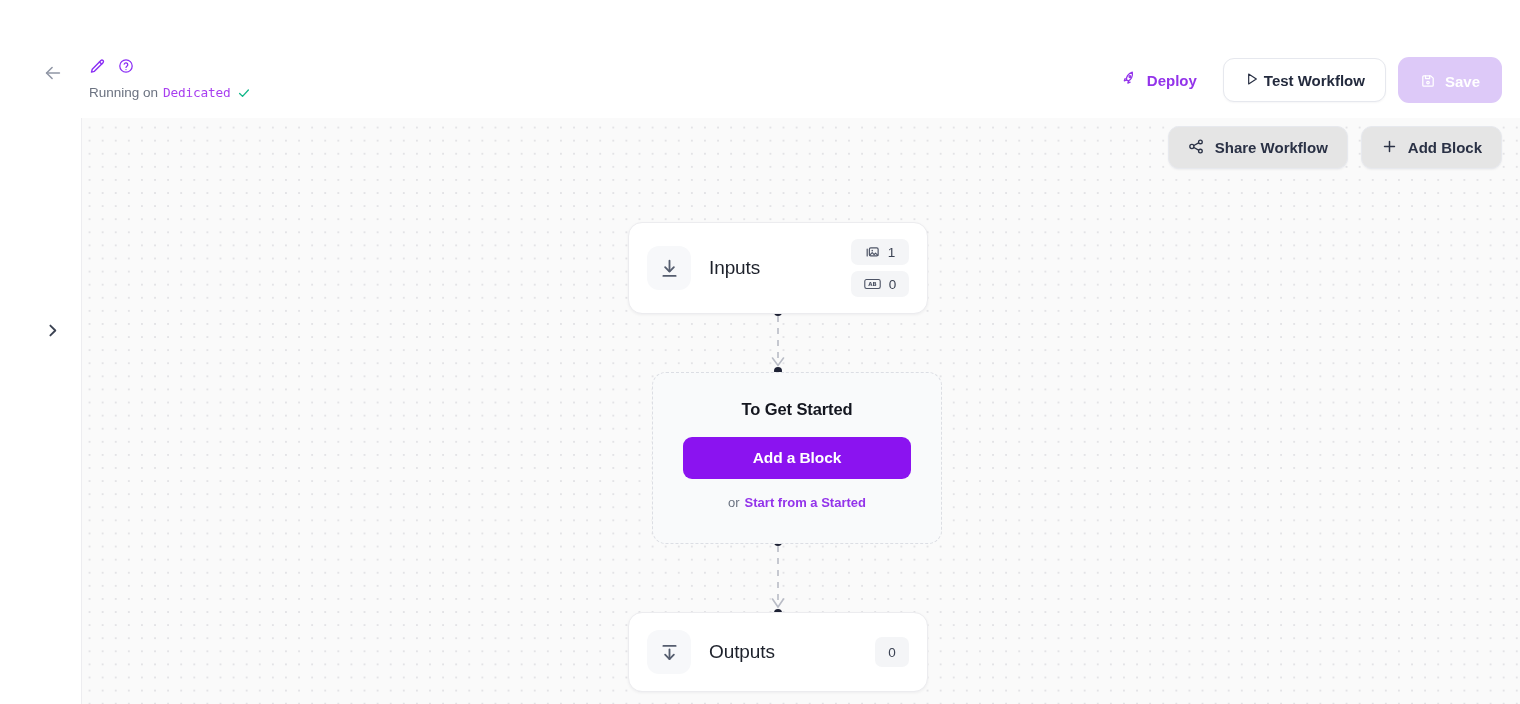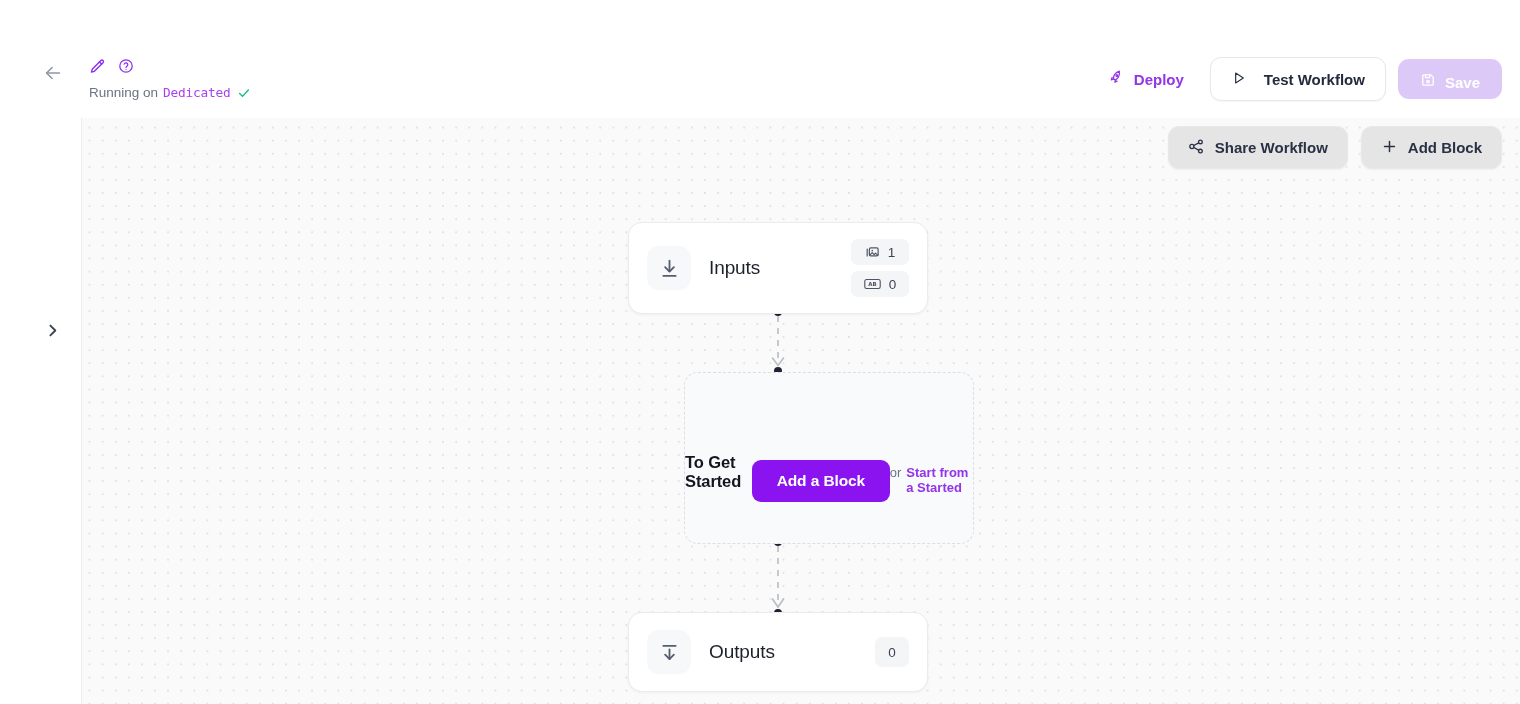--- a/index.html
+++ b/index.html
@@ -125,41 +125,41 @@
     background: transparent;
     border: none;
     cursor: pointer;
     font-family: inherit;
     margin-right: 12px;
   }
 
   .test-btn {
     display: flex;
     align-items: center;
-    gap: 17px;
+    gap: 4px;
     height: 44px;
     padding: 1px 20px;
     font-size: 15px;
     font-weight: 700;
     color: #232a3d;
     background: #ffffff;
     border: 1.2px solid #e6e8ee;
     border-radius: 11px;
     cursor: pointer;
     font-family: inherit;
     box-shadow: 0 1px 2px rgba(16,24,40,0.04);
     margin-right: 12px;
   }
 
   .save-btn {
     display: flex;
-    align-items: flex-end;
+    align-items: flex-start;
     gap: 9px;
-    height: 40px;
-    padding: 8px 22px;
+    height: 46px;
+    padding: 16px 22px;
     font-size: 15px;
     font-weight: 700;
     color: #ffffff;
     background: #ddc9f8;
     border: none;
     border-radius: 11px;
     cursor: default;
     font-family: inherit;
   }
 
@@ -311,30 +311,30 @@
     justify-content: center;
     font-size: 13.5px;
     color: #3c4354;
   }
 
   .badge svg { display: block; color: #4d5costco; }
 
   
   .get-started {
     position: absolute;
-    left: 602px;
+    left: 570px;
     top: 254px;
     width: 290px;
     height: 172px;
     background: #f9fafb;
     border: 1.3px dashed #dcdee4;
     border-radius: 14px;
     z-index: 10;
     display: flex;
-    flex-direction: row;
+    flex-direction: column;
     align-items: center;
     padding-top: 27px;
   }
 
   .gs-title {
     font-size: 16.5px;
     font-weight: 700;
     color: #14161f;
     letter-spacing: -0.1px;
   }

